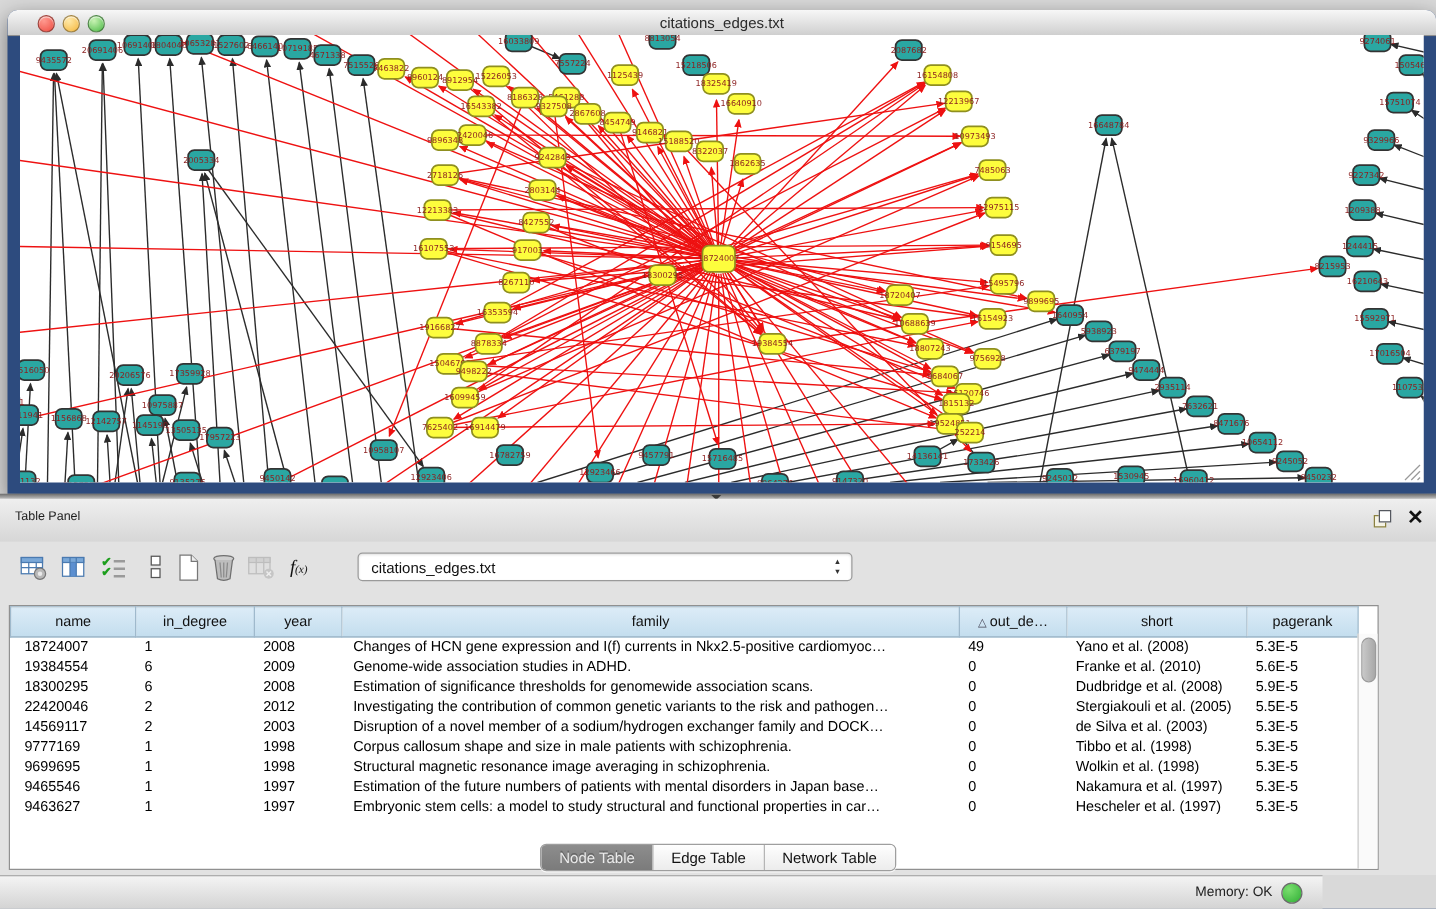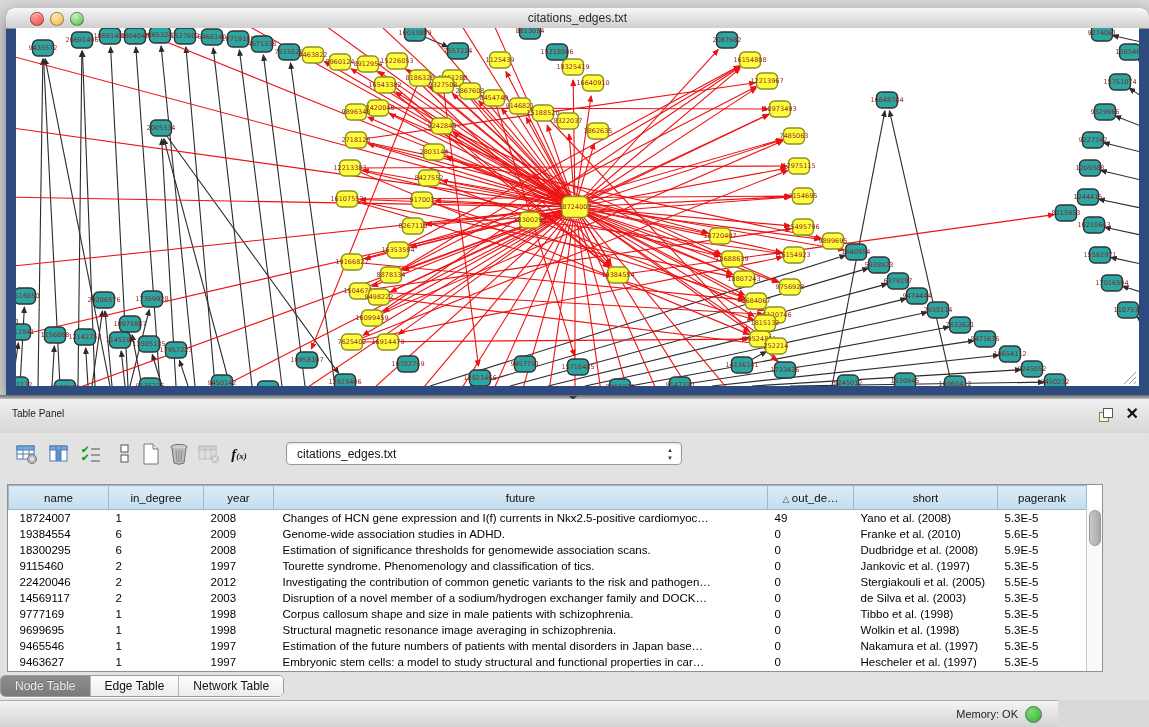--- a/index.html
+++ b/index.html
@@ -37,46 +37,46 @@
   #float-icon .sq2{position:absolute;right:0;top:0;width:8px;height:8px;
     border:1.5px solid #55585f;background:#fff;}
   #panel-close{position:absolute;right:10px;top:5px;font-size:16px;font-weight:bold;
     color:#111;cursor:default;}
   #panel-body{position:absolute;left:0;top:433px;width:1149px;height:267px;
     background:#e2e2e2;}
   
   #tp-toolbar{position:absolute;left:8px;top:8px;height:32px;right:8px;}
   .tb-btn{position:absolute;top:0;width:26px;height:26px;display:flex;
     align-items:center;justify-content:center;}
-  .fx{font-family:"Liberation Serif",serif;font-style:italic;font-weight:bold;
+  .fx{font-family:"Liberation Serif",serif;font-style:italic;font-weight:normal;
     font-size:15px;color:#111;}
   .fx small{font-size:9px;font-style:italic;}
   #tp-select{position:absolute;left:278px;top:1px;width:396px;height:23px;
     background:#fff;border:1px solid #9a9a9a;border-radius:4px;
     font-size:12px;color:#111;line-height:22px;padding-left:10px;box-sizing:border-box;
     box-shadow:inset 0 1px 2px rgba(0,0,0,.12);}
   #tp-select .arrows{position:absolute;right:8px;top:3px;font-size:6px;color:#333;
     line-height:8px;text-align:center;}
   
-  #tp-table{position:absolute;left:7px;top:51px;width:1096px;height:188px;
+  #tp-table{position:absolute;left:7px;top:51px;width:1096px;height:212px;
     background:#fff;border:1px solid #909090;box-sizing:border-box;}
   table{border-collapse:collapse;table-layout:fixed;width:1078px;font-size:11.5px;}
   th{height:21px;background:linear-gradient(#dcecf7,#c3ddee);
     border:1px solid #9fb9cc;font-weight:normal;color:#111;
     overflow:hidden;white-space:nowrap;text-align:center;font-size:11.5px;}
   td{height:16px;padding:0 0 0 7px;overflow:hidden;white-space:nowrap;color:#000;}
   td.name{padding-left:11px;}
   td.title{padding-left:9px;}
   #vscroll{position:absolute;right:0;top:22px;bottom:0;width:15px;
     background:#fafafa;border-left:1px solid #c9c9c9;}
   #vthumb{position:absolute;left:2px;top:3px;width:10px;height:34px;border-radius:6px;
     background:linear-gradient(90deg,#c9c9c9,#a8a8a8);border:1px solid #9b9b9b;}
   .sort-tri{font-size:9px;color:#445;}
   
-  #tp-tabs{position:absolute;left:0;top:242px;width:100%;}
+  #tp-tabs{position:absolute;left:0;top:242px;width:100%;text-align:center;}
   .seg-wrap{display:inline-flex;border:1px solid #9e9e9e;border-radius:5px;
     overflow:hidden;background:#fdfdfd;box-shadow:0 1px 0 rgba(255,255,255,.8);}
   .seg{padding:3px 14px;font-size:12px;color:#111;border-right:1px solid #b5b5b5;
     background:linear-gradient(#fefefe,#ececec);}
   .seg:last-child{border-right:none;}
   .seg.sel{background:linear-gradient(#8d8d8d,#7b7b7b);color:#ececec;
     text-shadow:0 -1px 0 rgba(0,0,0,.25);}
   
   #status-bar{position:absolute;left:0;top:700px;width:1058px;height:27px;
     background:linear-gradient(#f4f4f4,#d2d2d2);border-top:1px solid #aeaeae;}
@@ -636,21 +636,21 @@
           <col style="width: 494px;">
           <col style="width: 86px;">
           <col style="width: 144px;">
           <col style="width: 89px;">
         </colgroup>
       <thead>
           <tr id="tp-head-row">
             <th>name</th>
             <th>in_degree</th>
             <th>year</th>
-            <th>future</th>
+            <th>family</th>
             <th><span class="sort-tri">△ </span>out_de…</th>
             <th>short</th>
             <th>pagerank</th>
           </tr>
         </thead>
       <tbody id="tp-body">
           <tr>
             <td class="name">18724007</td>
             <td>1</td>
             <td>2008</td>
@@ -669,29 +669,20 @@
             <td>5.6E-5</td>
           </tr>
           <tr>
             <td class="name">18300295</td>
             <td>6</td>
             <td>2008</td>
             <td class="title">Estimation of significance thresholds for genomewide association scans.</td>
             <td>0</td>
             <td>Dudbridge et al. (2008)</td>
             <td>5.9E-5</td>
-          </tr>
-          <tr>
-            <td class="name">9115460</td>
-            <td>2</td>
-            <td>1997</td>
-            <td class="title">Tourette syndrome. Phenomenology and classification of tics.</td>
-            <td>0</td>
-            <td>Jankovic et al. (1997)</td>
-            <td>5.3E-5</td>
           </tr>
           <tr>
             <td class="name">22420046</td>
             <td>2</td>
             <td>2012</td>
             <td class="title">Investigating the contribution of common genetic variants to the risk and pathogen…</td>
             <td>0</td>
             <td>Stergiakouli et al. (2005)</td>
             <td>5.5E-5</td>
           </tr>

